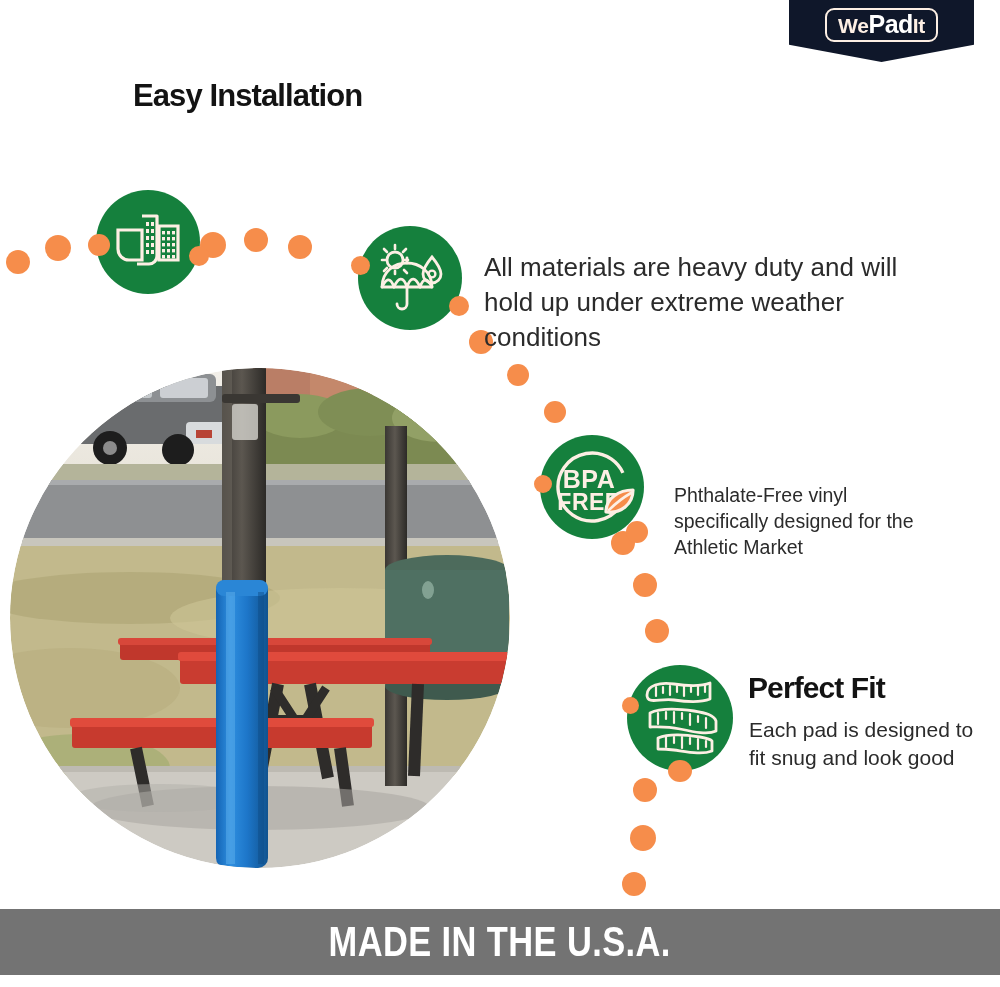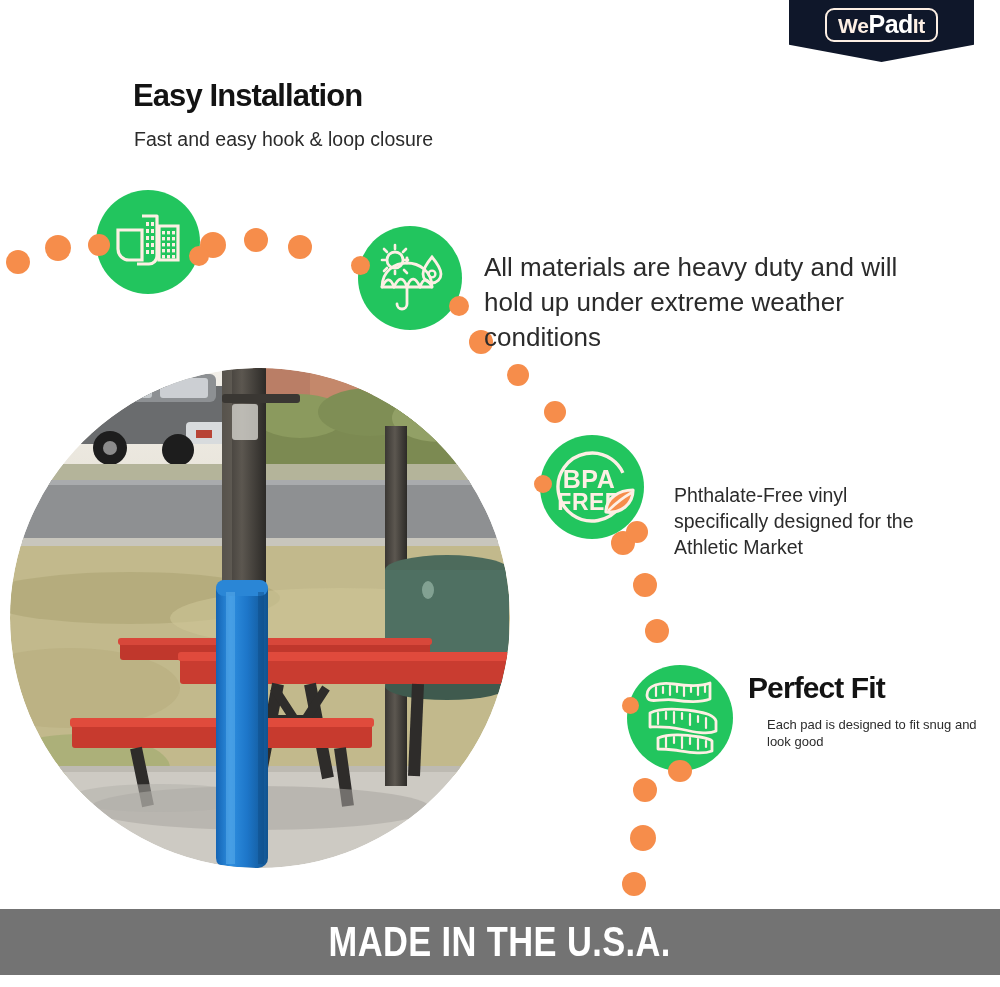--- a/index.html
+++ b/index.html
@@ -61,33 +61,33 @@
   #t-easy   { left: 133px; top: 80px;  font-size: 31px; }
   #d-easy   { left: 134px; top: 126px; font-size: 19.5px; width: 420px; }
 
   #t-weather{ left: 483px; top: 214px; font-size: 30px; }
   #d-weather{ left: 484px; top: 250px; font-size: 26px; width: 430px; }
 
   #t-phth   { left: 673px; top: 438px; font-size: 30px; }
   #d-phth   { left: 674px; top: 482px; font-size: 19.5px; width: 260px; }
 
   #t-fit    { left: 748px; top: 672px; font-size: 30px; }
-  #d-fit    { left: 749px; top: 716px; font-size: 13px; width: 230px; margin-left: 18px; }
+  #d-fit    { left: 749px; top: 716px; font-size: 21px; width: 230px; }
 
   
   .dot {
     position: absolute;
     background: #F68D4B;
     border-radius: 50%;
   }
 
   
   .icon-circle {
     position: absolute;
-    background: #22c55e;
+    background: #15803d;
     border-radius: 50%;
     display: flex; align-items: center; justify-content: center;
   }
   .icon-circle svg { display: block; }
 
   #ic-easy    { left: 96px;  top: 190px; width: 104px; height: 104px; }
   #ic-weather { left: 358px; top: 226px; width: 104px; height: 104px; }
   #ic-bpa     { left: 540px; top: 435px; width: 104px; height: 104px; }
   #ic-fit     { left: 627px; top: 665px; width: 106px; height: 106px; }
 
@@ -145,21 +145,20 @@
       <div class="dot" style="left: 544px; top: 401px; width: 22px; height: 22px;"></div>
       <div class="dot" style="left: 611px; top: 531px; width: 24px; height: 24px;"></div>
       <div class="dot" style="left: 633px; top: 573px; width: 24px; height: 24px;"></div>
       <div class="dot" style="left: 645px; top: 619px; width: 24px; height: 24px;"></div>
       <div class="dot" style="left: 633px; top: 778px; width: 24px; height: 24px;"></div>
       <div class="dot" style="left: 630px; top: 825px; width: 26px; height: 26px;"></div>
       <div class="dot" style="left: 622px; top: 872px; width: 24px; height: 24px;"></div>
     </div>
 
   <div class="feat-title" id="t-easy">Easy Installation</div>
-  <div class="feat-desc" id="d-easy">Fast and easy hook &amp; loop closure</div>
 
   <div class="icon-circle" id="ic-easy">
     <div class="nub" style="left:-8px; top:44px; width:22px; height:22px;"></div>
     <div class="nub" style="right:-9px; top:56px; width:20px; height:20px;"></div>
     <svg width="66" height="60" viewBox="0 0 66 60" fill="none" stroke="#FDEFE4" stroke-width="3.2">
 
       <path d="M3 18 H27 V48 H14 A11 11 0 0 1 3 37 Z"></path>
 
       <path d="M27 4 H42 V44 A8 8 0 0 1 34 52 H22" stroke-linejoin="round"></path>
 

